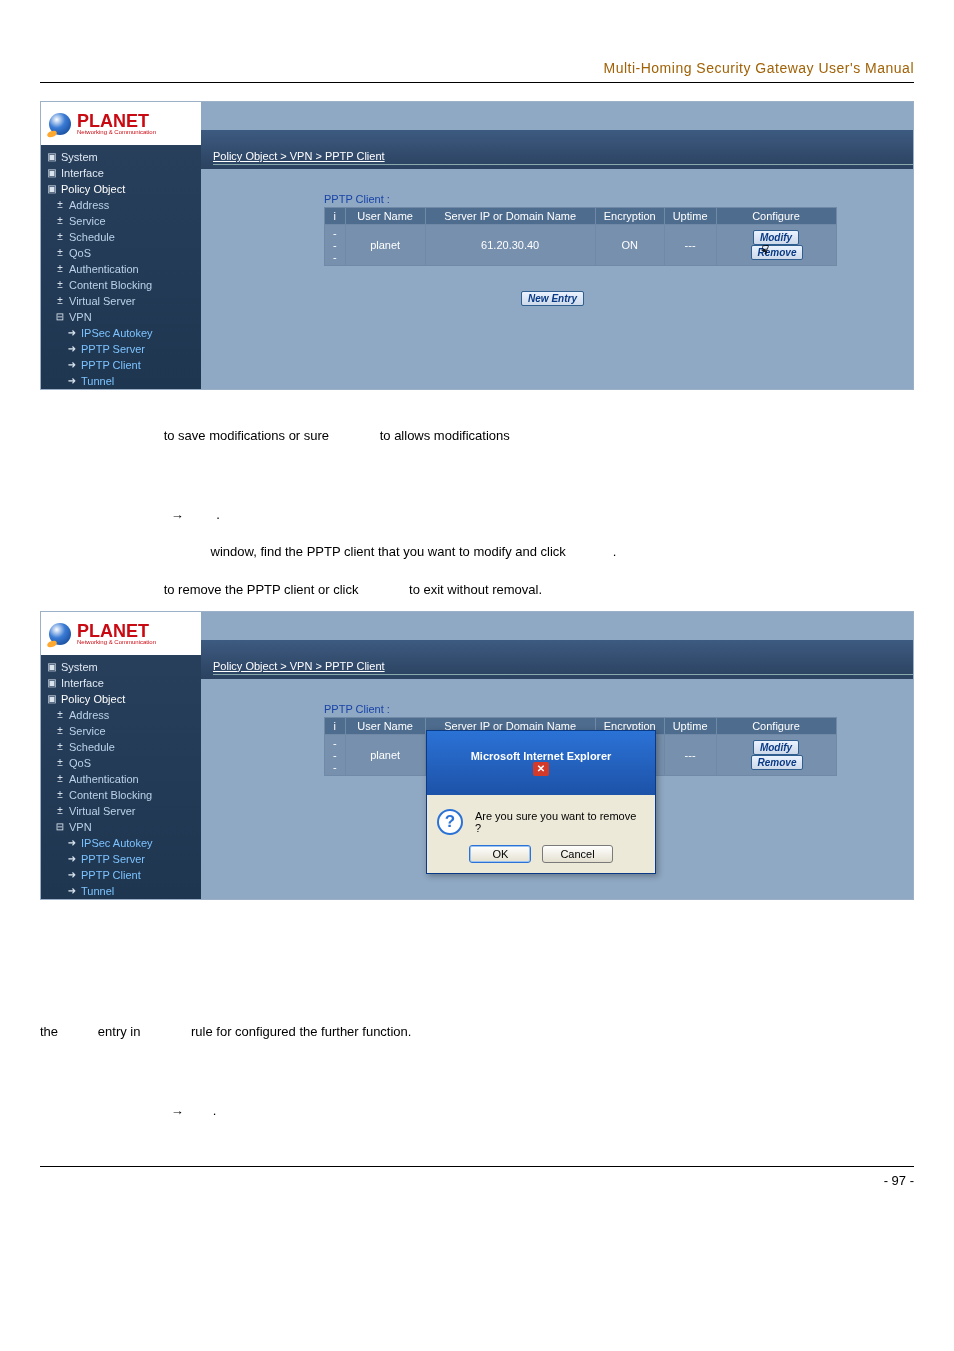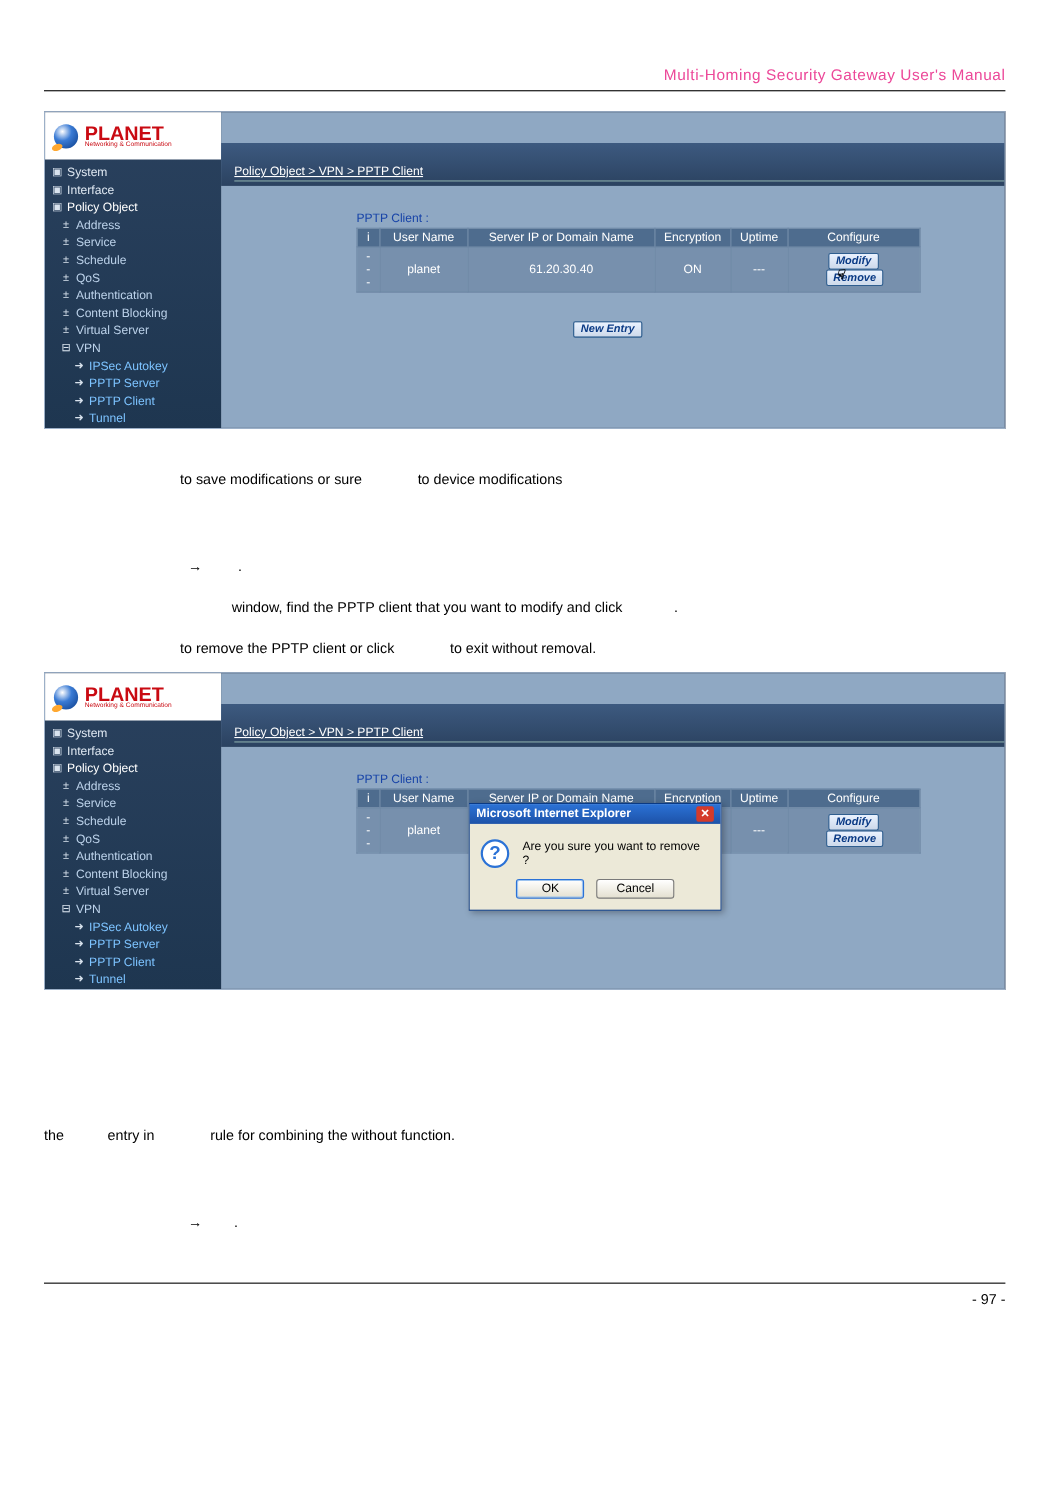--- a/index.html
+++ b/index.html
@@ -1,17 +1,17 @@
 <!DOCTYPE html>
 <html><head>
 <meta charset="utf-8">
 <style>
   * { margin: 0; padding: 0; box-sizing: border-box; }
   body { font-family: Arial, sans-serif; font-size: 13px; color: #000; background: #fff; width: 954px; margin: 0 auto; padding: 60px 40px 40px; }
-  .header-title { text-align: right; font-size: 14px; color: #ec4899; margin-bottom: 6px; letter-spacing: 0.5px; }
+  .header-title { text-align: right; font-size: 14px; color: #a16207; margin-bottom: 6px; letter-spacing: 0.5px; }
   .header-rule { border: none; border-top: 1.5px solid #000; margin-bottom: 18px; }
   .app-frame { border: 1px solid #9cb0c8; background: #0f172a; margin-bottom: 30px; }
   .app-row { display: flex; }
   .app-sidebar { width: 160px; background: linear-gradient(#2a415e,#1e3650); color: #dfe8f2; font-size: 11px; }
   .app-main { flex: 1; background: #8fa8c3; position: relative; }
   .logo-cell { background: #fff; padding: 10px 8px; display: flex; align-items: flex-end; gap: 6px; }
   .logo-globe { width: 22px; height: 22px; border-radius: 50%; background: radial-gradient(circle at 35% 30%, #fff 0%, #3a7bd5 40%, #0a3a85 100%); position: relative; }
   .logo-globe::after { content:""; position:absolute; bottom:-2px; left:-2px; width:10px;height:6px;background:#ffa830;border-radius:50%; transform:rotate(-20deg);}
   .logo-text { font-weight: bold; font-size: 18px; color: #c90a12; line-height: 1; }
   .logo-sub { font-size: 6px; color: #c90a12; display:block; margin-top:-1px; }
@@ -28,21 +28,21 @@
   .datatable { margin-left: 95px; border-collapse: collapse; font-size: 11px; color:#fff; }
   .datatable th, .datatable td { border: 1px solid #6f89a6; padding: 2px 8px; text-align:center; background:#7790ad; }
   .datatable th { background:#4e6c8e; font-weight: normal; }
   .datatable td.icol { width:20px; }
   .btn { background: linear-gradient(#eaf2ff,#cdd9ea); border:1px solid #2f5e8f; color:#0a3a85; font-weight:bold; font-size:10px; padding:1px 6px; border-radius:2px; display:inline-block;font-style:italic; }
   .btn-remove { margin-left:2px; }
   .cursor-hand { position:relative; display:inline-block; }
   .cursor-hand::after { content:"☟"; color:#000; position:absolute; bottom:-13px; left:6px; font-size:12px; }
   .new-entry-row { margin-left:95px; margin-top:24px; text-align:center; width: 457px; }
   .dialog { position:absolute; left:225px; top:118px; width:230px; background:#ece9d8; border:1px solid #0a3a85; font-size:11px; box-shadow:2px 2px 6px rgba(0,0,0,0.3); }
-  .dialog-title { background: linear-gradient(#2b72d6,#1d52a8); color:#fff; font-weight:bold; padding:2px 6px; display:flex; justify-content:space-between; align-items:center; }
+  .dialog-title { background: linear-gradient(#2b72d6,#1d52a8); color:#fff; font-weight:bold; padding:19px 6px; display:flex; justify-content:space-between; align-items:center;flex-direction:column; }
   .dialog-close { background:#d43a2a; color:#fff; width:16px; height:14px; display:inline-flex; align-items:center; justify-content:center; font-size:10px; border-radius:2px; }
   .dialog-body { padding:14px 10px 10px; display:flex; align-items:center; gap:12px; color:#000; }
   .dialog-qmark { width:26px; height:26px; border-radius:50%; border:2px solid #2b72d6; color:#2b72d6; font-weight:bold; font-size:17px; display:flex; align-items:center; justify-content:center; background:#fff; }
   .dialog-actions { text-align:center; padding-bottom:10px; }
   .dlg-btn { display:inline-block; min-width:62px; padding:2px 17px; border:1px solid #7a7a7a; background:linear-gradient(#fff,#e4e0d0); border-radius:3px; font-size:11px; margin:0 4px; }
   .dlg-btn.ok { border:1px solid #2b72d6; box-shadow:0 0 0 1px #9cc3f0 inset; }
   .instr { margin: 6px 0; padding-left: 120px; line-height: 2.4; font-size: 13px; text-indent:-120px; }
   .instr-gap { height:18px; }
   .step-pad { display:inline-block; width:120px; }
   .body-text { margin: 24px 0; line-height: 2.2; font-size: 13px; }
@@ -161,21 +161,21 @@
         </div>
       </div>
     </div>
   </div>
 </div>
 
 <div class="instr">
   <span class="step-pad"></span>
   <span>to save modifications or sure</span>
   &nbsp;&nbsp;&nbsp;&nbsp;&nbsp;&nbsp;&nbsp;&nbsp;&nbsp;&nbsp;&nbsp;&nbsp;
-  <span>to device modifications</span>
+  <span>to allows modifications</span>
 </div>
 <div class="instr-gap"></div>
 <div class="instr-gap"></div>
 <div class="instr">
   <span class="step-pad"></span>
   &nbsp;&nbsp;<span class="arrow">→</span>
   &nbsp;&nbsp;&nbsp;&nbsp;&nbsp;&nbsp;&nbsp;
   <span>.</span>
 </div>
 <div class="instr">
@@ -315,21 +315,21 @@
 </div>
 
 <div class="instr-gap"></div>
 <div class="instr-gap"></div>
 <div class="body-text">
   <br>
   <span>the</span>
   &nbsp;&nbsp;&nbsp;&nbsp;&nbsp;&nbsp;&nbsp;&nbsp;&nbsp;
   <span>entry in</span>
   &nbsp;&nbsp;&nbsp;&nbsp;&nbsp;&nbsp;&nbsp;&nbsp;&nbsp;&nbsp;&nbsp;&nbsp;
-  <span>rule for combining the without function.</span>
+  <span>rule for configured the further function.</span>
 </div>
 <div class="instr-gap"></div>
 <div class="instr">
   <span class="step-pad"></span>
   &nbsp;&nbsp;<span class="arrow">→</span>
   &nbsp;&nbsp;&nbsp;&nbsp;&nbsp;&nbsp;
   <span>.</span>
 </div>
 
 <hr class="footer-rule">

